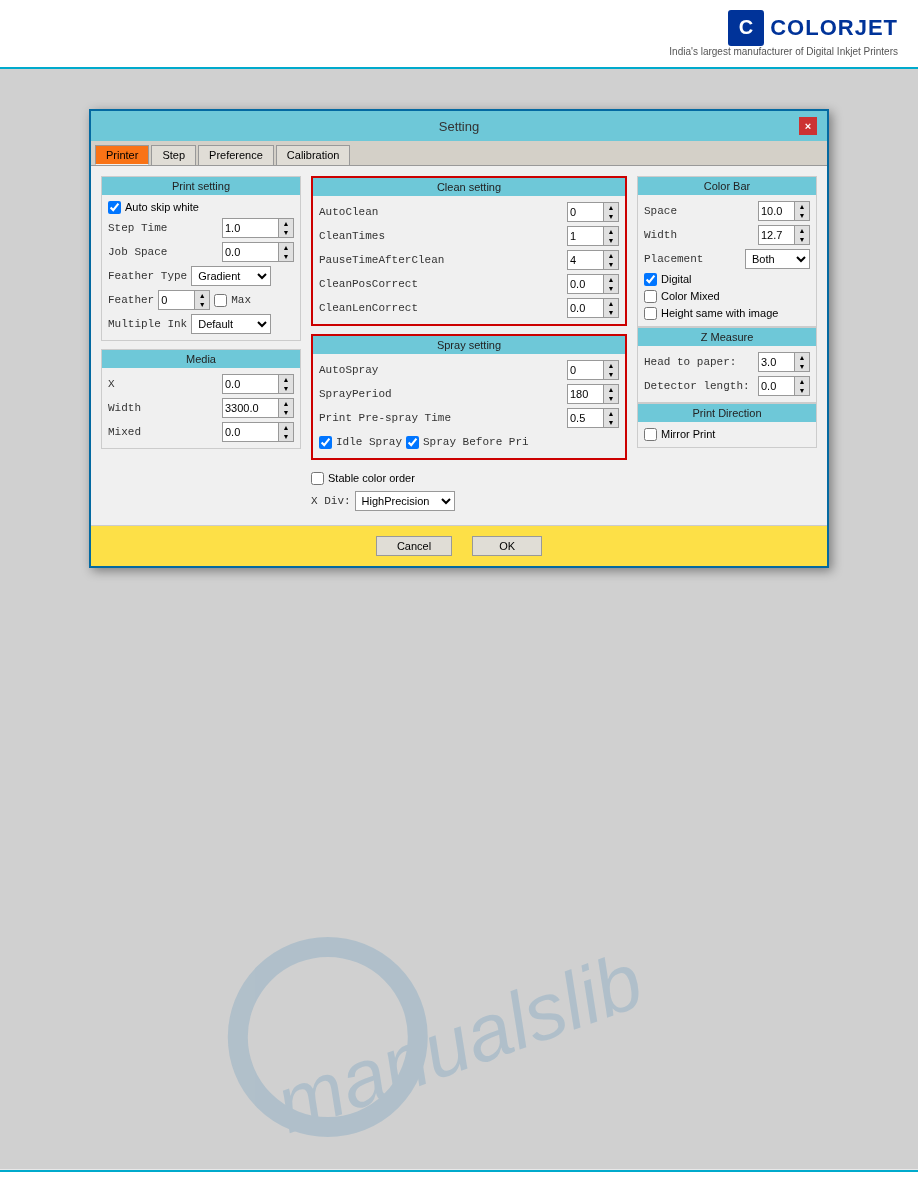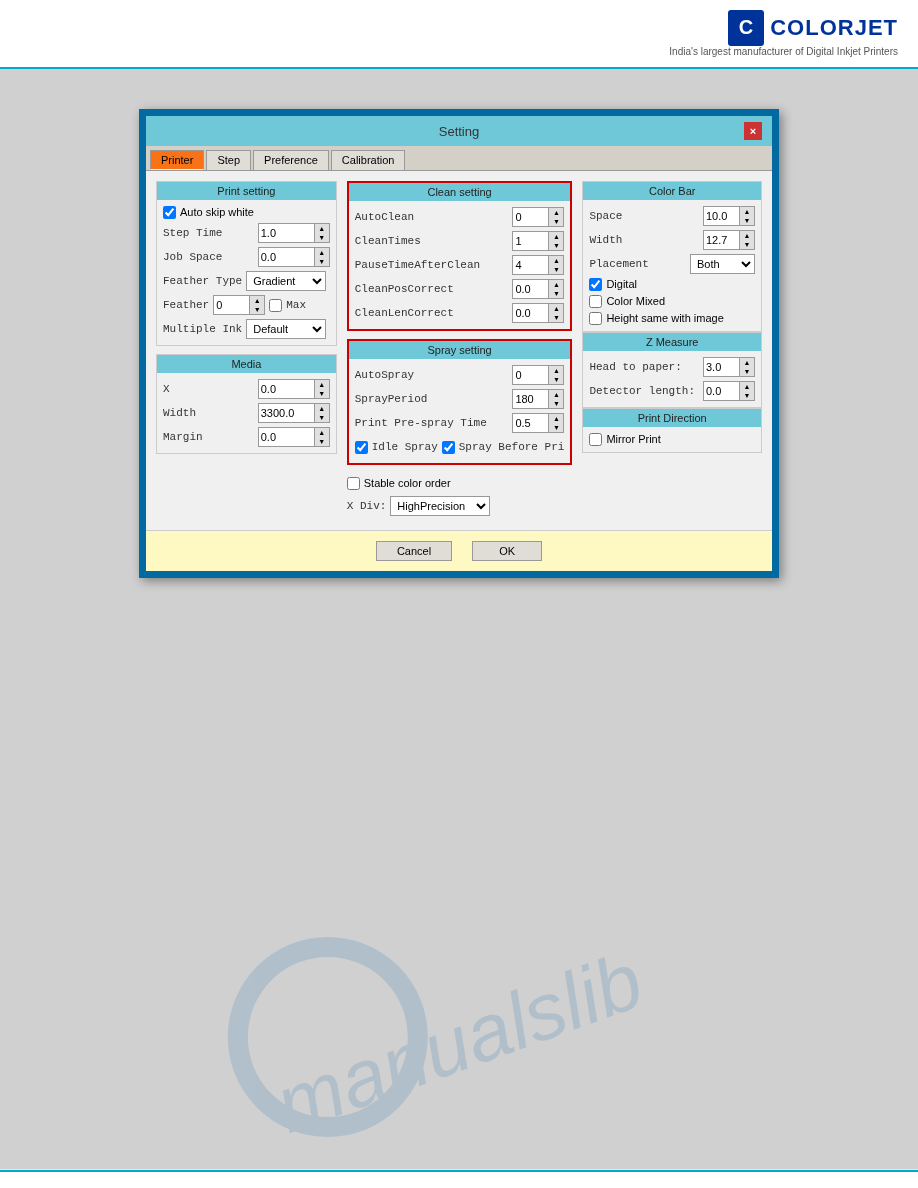--- a/index.html
+++ b/index.html
@@ -58,23 +58,23 @@
     .dialog-overlay {
       display: flex;
       justify-content: center;
       align-items: flex-start;
       padding-top: 10px;
     }
 
     
     .dialog {
       background: #f0f0f0;
-      border: 7px solid #0369a1;
+      border: 2px solid #0369a1;
       box-shadow: 3px 3px 10px rgba(0,0,0,0.4);
-      width: 640px;
+      width: 740px;
     }
 
     .dialog-titlebar {
       background: #6ec8d8;
       display: flex;
       justify-content: space-between;
       align-items: center;
       padding: 6px 10px;
     }
     .dialog-title {
@@ -247,21 +247,21 @@
       margin: 0;
     }
 
     
     .dialog-footer {
       display: flex;
       justify-content: center;
       gap: 20px;
       padding: 10px;
       border-top: 1px solid #ccc;
-      background: #fef9c3;
+      background: #fde047;
     }
     .footer-btn {
       padding: 3px 20px;
       border: 1px solid #999;
       background: #e0ddd6;
       cursor: pointer;
       font-size: 11px;
       min-width: 70px;
       text-align: center;
     }
@@ -436,21 +436,21 @@
                 <div class="spinner-wrap">
                   <input class="spinner-input md" type="text" value="3300.0" style="">
                   <div class="spinner-btns">
                     <button class="spin-btn">▲</button>
                     <button class="spin-btn">▼</button>
                   </div>
                 </div>
               </div>
 
               <div class="form-row">
-                <span class="form-label">Margin</span>
+                <span class="form-label">Mixed</span>
                 <div class="spacer"></div>
                 <div class="spinner-wrap">
                   <input class="spinner-input md" type="text" value="0.0" style="">
                   <div class="spinner-btns">
                     <button class="spin-btn">▲</button>
                     <button class="spin-btn">▼</button>
                   </div>
                 </div>
               </div>
 

